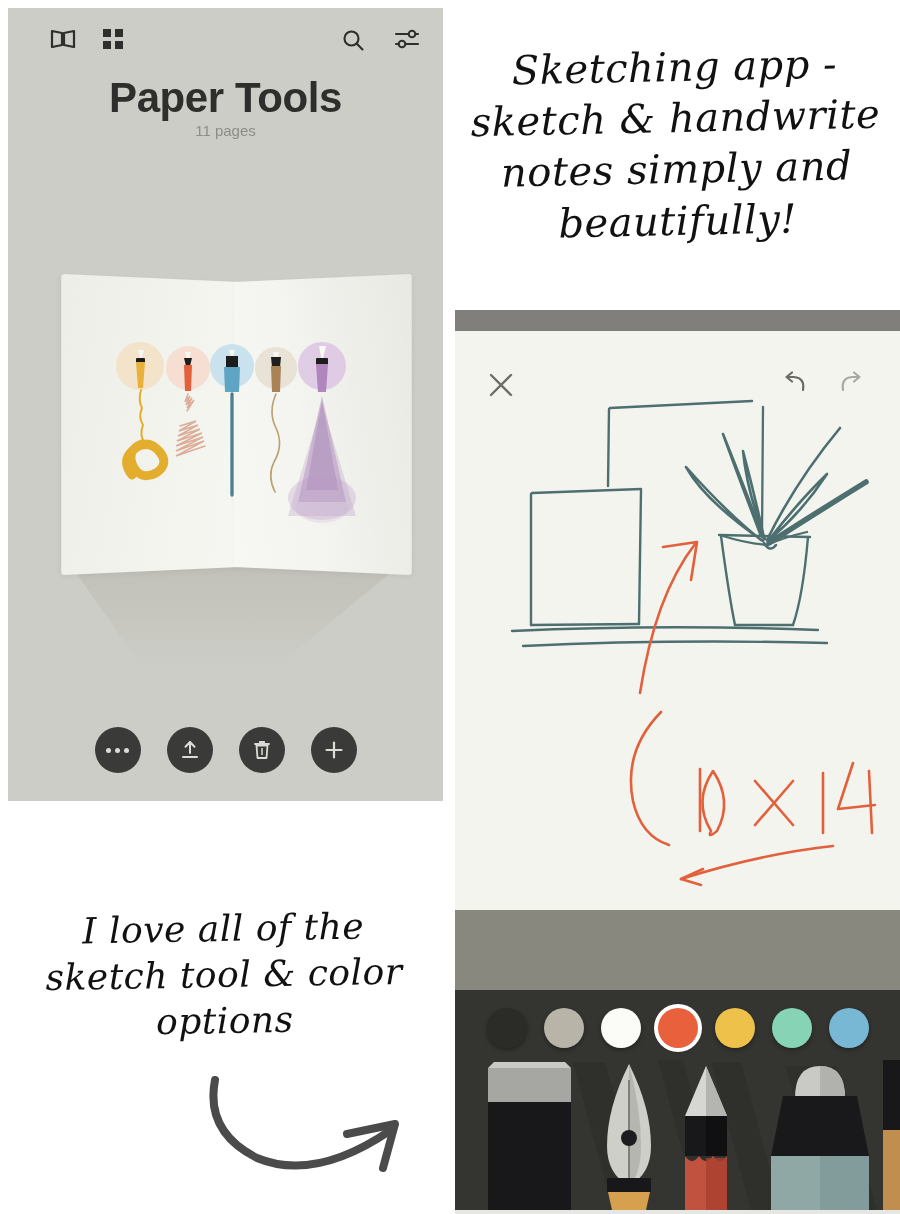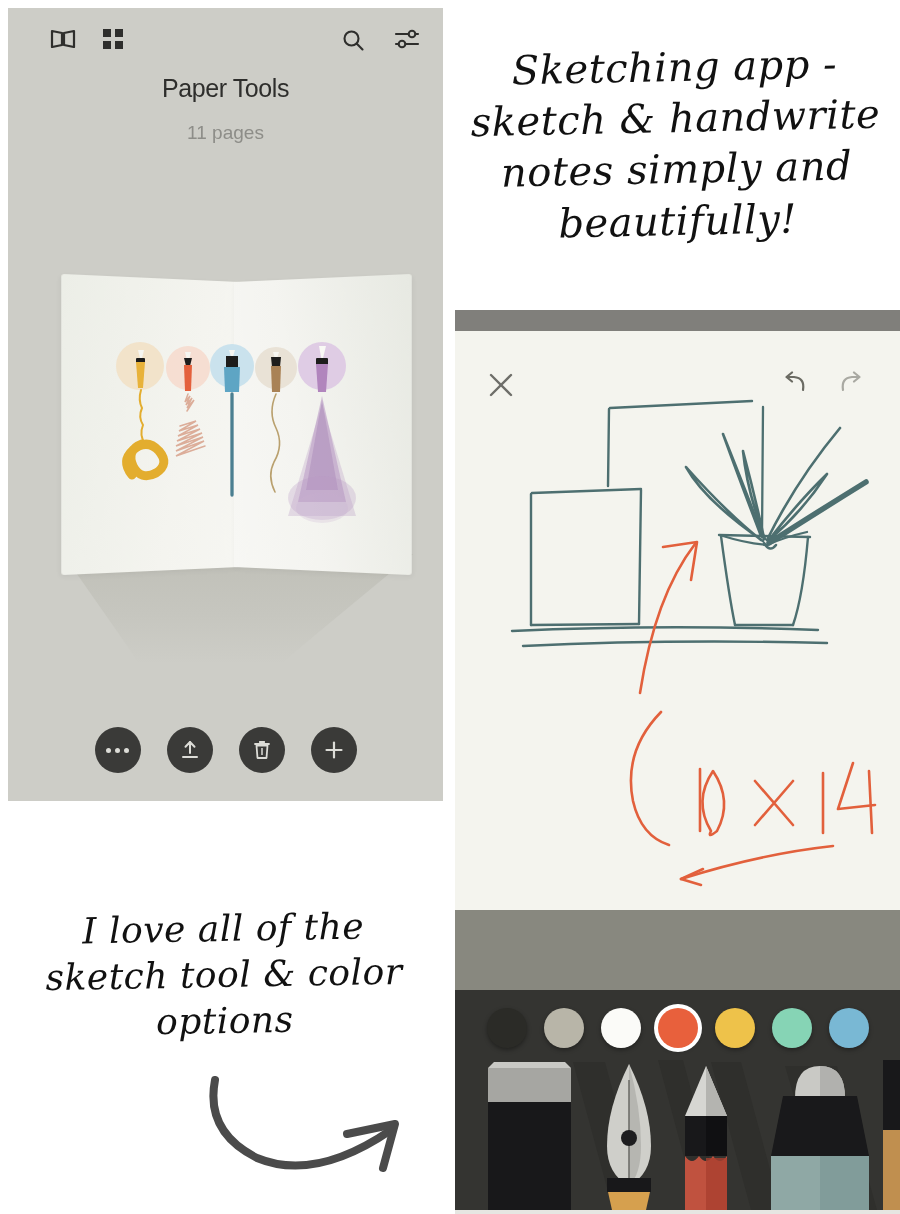--- a/index.html
+++ b/index.html
@@ -20,26 +20,26 @@
     position:absolute; left:0; top:0; width:100%; height:60px;
   }
   .tb-icon { position:absolute; top:20px; cursor:pointer; }
   .tb-book  { left:42px; }
   .tb-grid  { left:94px; }
   .tb-search{ left:333px; }
   .tb-slide { left:386px; }
 
   .lib-title {
     position:absolute; left:0; top:66px; width:100%;
-    text-align:center; font-size:25px; font-weight:normal;
+    text-align:center; font-size:42px; font-weight:bold;
     color:#2e2e2c; letter-spacing:-0.4px;
   }
   .lib-sub {
     position:absolute; left:0; top:114px; width:100%;
-    text-align:center; font-size:19px; color:#8d8d88;
+    text-align:center; font-size:15px; color:#8d8d88;
   }
 
   
   .nb-wrap { position:absolute; left:0; top:250px; width:435px; height:360px; }
   .nb-shadow {
     position:absolute; left:55px; top:296px; width:350px; height:110px;
   }
   .nb-shadow::before {
     content:""; position:absolute; inset:0;
     background:linear-gradient(180deg,#c0c0b8 0%,#c6c6bf 55%,#cdcdc7 100%);

